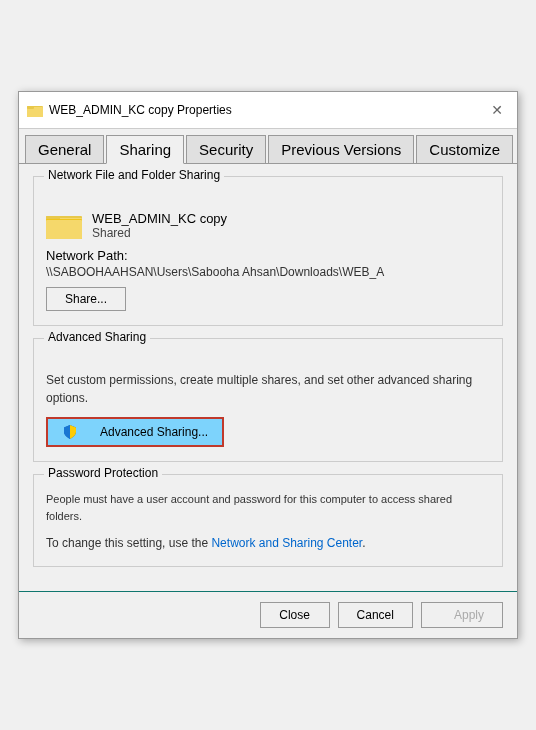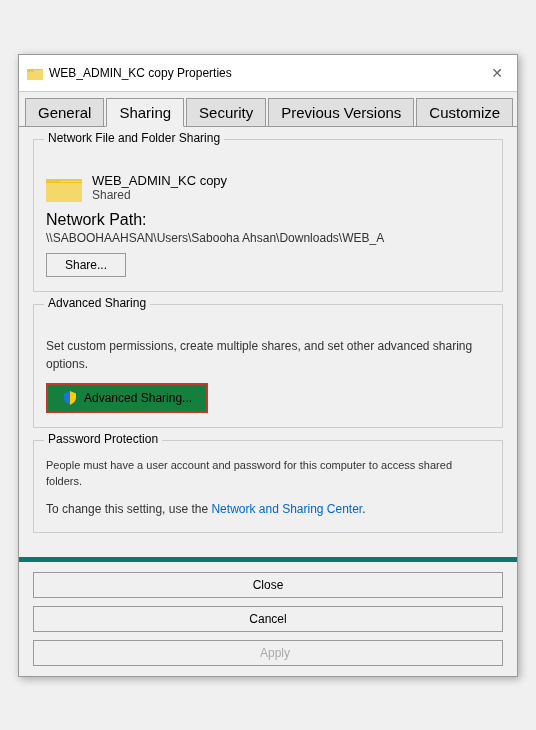--- a/index.html
+++ b/index.html
@@ -106,21 +106,21 @@
     }
     .folder-name {
       font-size: 13px;
       font-weight: 500;
     }
     .folder-status {
       font-size: 12px;
       color: #444;
     }
     .network-path-label {
-      font-size: 16px;
+      font-size: 13px;
       margin-top: 8px;
       margin-bottom: 2px;
     }
     .network-path-value {
       font-size: 12px;
       color: #333;
       word-break: break-all;
       margin-bottom: 8px;
     }
     .share-btn {
@@ -133,24 +133,24 @@
     .section-desc {
       font-size: 12px;
       color: #333;
       margin-top: 22px;
       margin-bottom: 10px;
       line-height: 1.5;
     }
     .advanced-btn {
       display: flex;
       align-items: center;
-      gap: 6px;
+      gap: 22px;
       padding: 5px 14px;
       border: 2px solid #c0392b;
-      background: #15803d;
+      background: #7dd3fc;
       cursor: pointer;
       font-size: 12px;
       color: #000;
     }
     .shield-icon {
       width: 16px;
       height: 16px;
       display: inline-flex;
     }
     .password-desc {
@@ -168,23 +168,22 @@
     .link {
       color: #0066cc;
       text-decoration: none;
       cursor: pointer;
     }
     .footer {
       display: flex;
       justify-content: flex-end;
       gap: 8px;
       padding: 10px 14px;
-      border-top: 5px solid #0f766e;
-      background: #f0f0f0;
-      flex-direction: column;
+      border-top: 1px solid #0f766e;
+      background: #f0f0f0;
     }
     .footer-btn {
       padding: 5px 18px;
       border: 1px solid #999;
       background: #f0f0f0;
       cursor: pointer;
       font-size: 12px;
       min-width: 70px;
     }
     .footer-btn.disabled {

